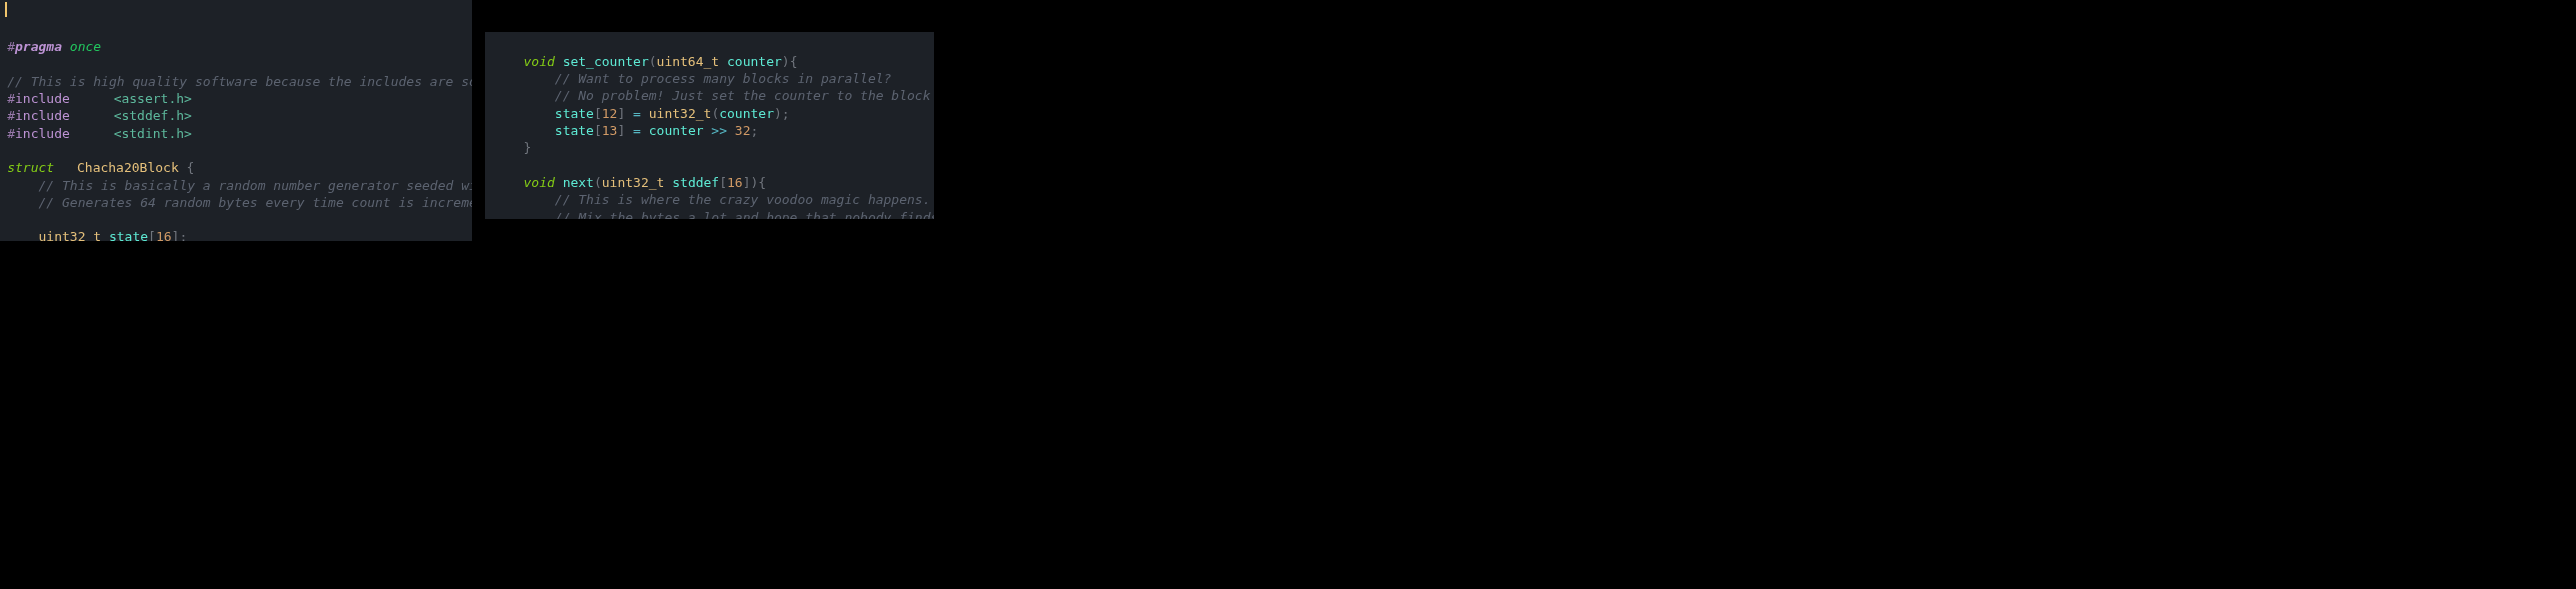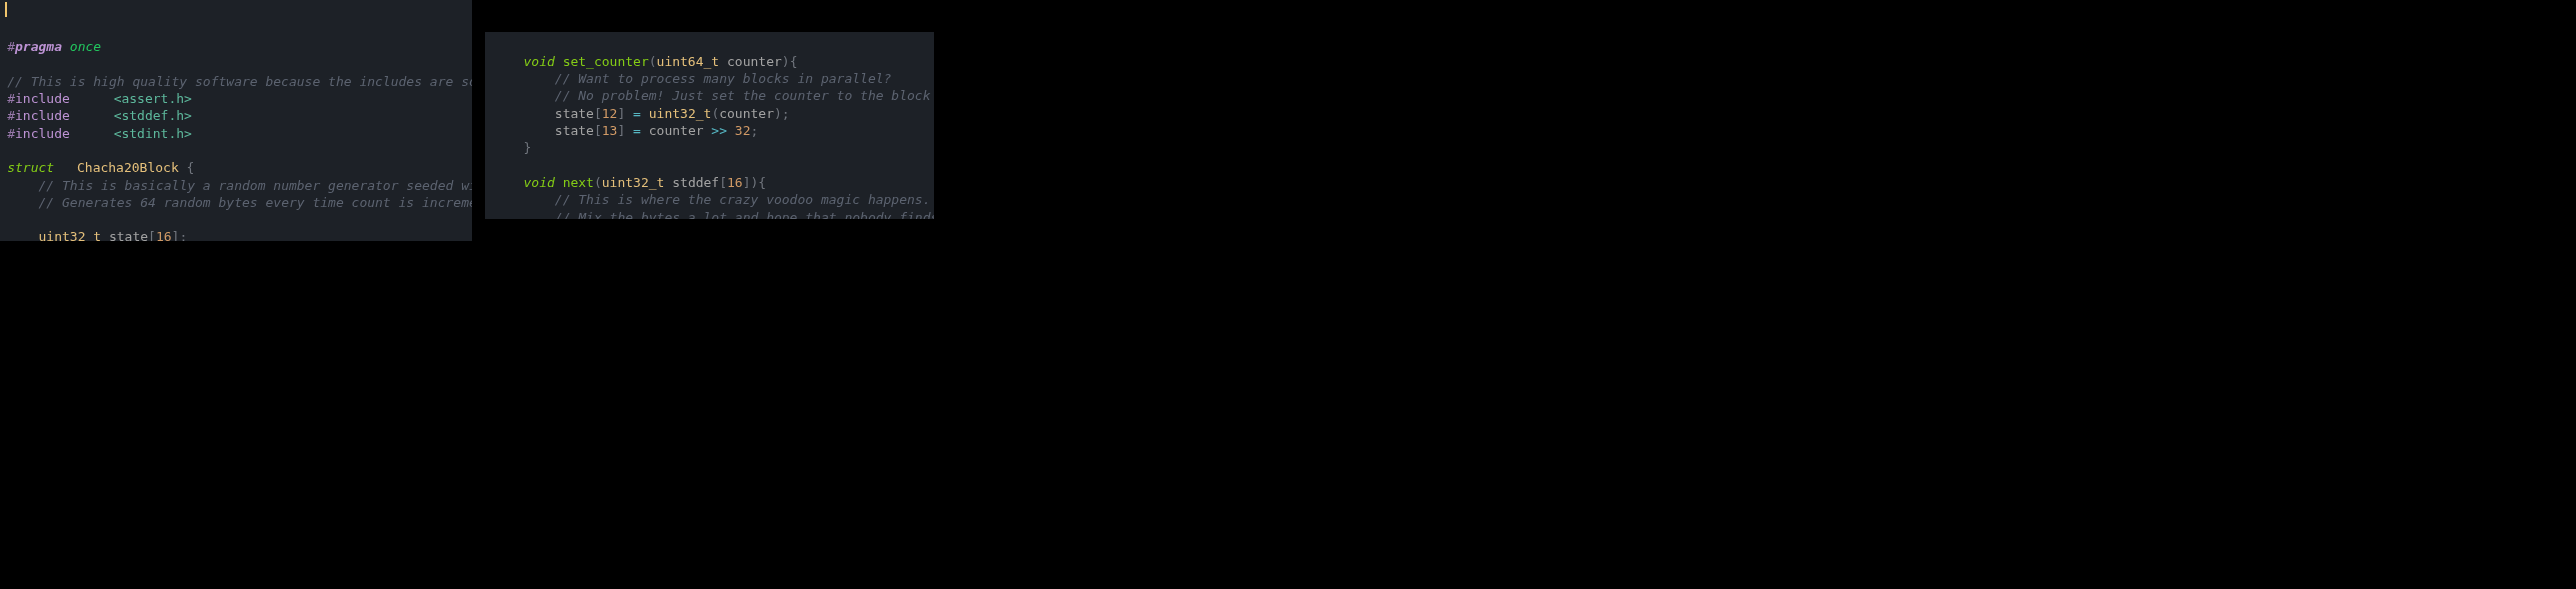--- a/index.html
+++ b/index.html
@@ -44,22 +44,22 @@
   }
   
   .kw     { color: #84cc16; font-style: italic; }        
   .pre    { color: #bd93d4; }                              
   .dir    { color: #22c55e; font-style: italic; }          
   .hdr    { color: #5db89c; margin-left: 36px; }                              
   .cmnt   { color: #5c6370; font-style: italic; }                              
   .name   { color: #e5c07b; margin-left: 15px; }                              
   .ital   { font-style: italic; font-weight: bold; }
   .typekw { color: #e5c07b; }          
-  .func   { color: #84cc16; }                              
-  .var    { color: #a3a3a3; }                              
+  .func   { color: #5eead4; }                              
+  .var    { color: #5eead4; }                              
   .punct  { color: #70757d; }                              
   .op     { color: #56b6c2; }                              
   .num    { color: #d19a66; text-align: center; }          
   .dim    { opacity: .75; }
 </style>
 </head>
 <body>
 
 <div class="pane pane-left">
 <div class="cursor-bar"></div>

